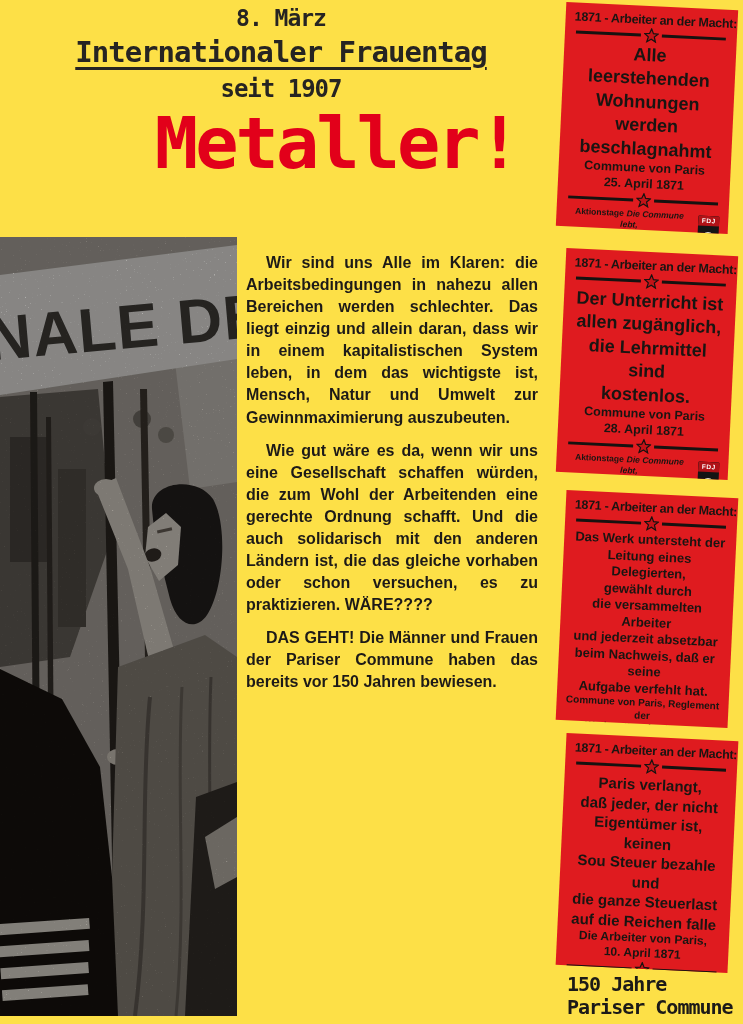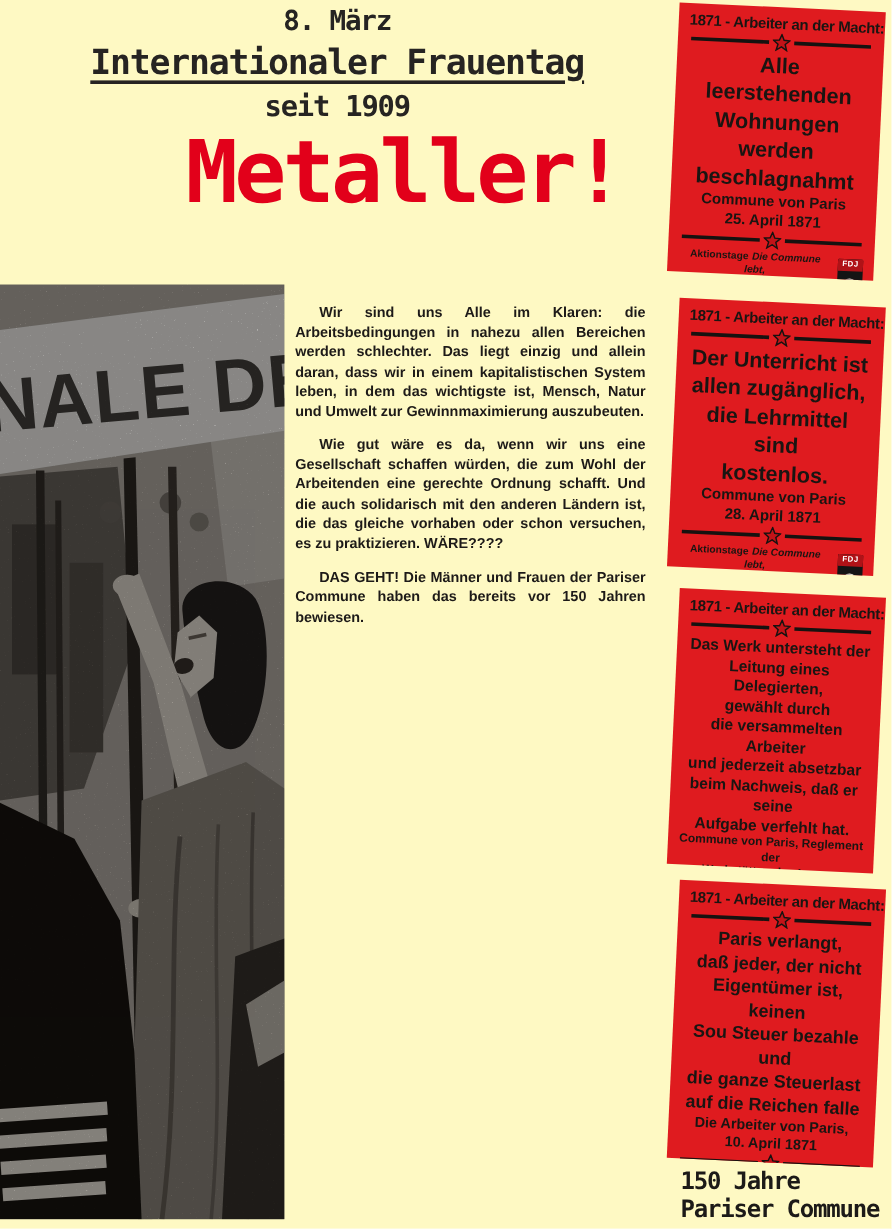--- a/index.html
+++ b/index.html
@@ -1,17 +1,17 @@
 <!DOCTYPE html>
 <html><head>
 <meta charset="utf-8">
 <style>
   html,body{margin:0;padding:0;background:#ffffff;}
   #page{
-    position:relative;width:743px;height:1024px;background:#fef9c3;
+    position:relative;width:743px;height:1024px;background:#fde047;
     overflow:hidden;font-family:"Liberation Sans",sans-serif;
   }
   
   .masthead{
     position:absolute;left:0;top:4px;width:562px;text-align:center;
     font-family:"DejaVu Sans Mono",monospace;font-weight:bold;color:#262422;
   }
   .m-line1{font-size:23px;line-height:1.3;letter-spacing:-1px;}
   .m-line2{font-size:29px;line-height:1.25;letter-spacing:-1px;
     text-decoration:underline;text-decoration-thickness:3px;text-underline-offset:5px;text-align:center;}
@@ -21,21 +21,21 @@
     font-family:"DejaVu Sans Mono",monospace;font-weight:bold;
     font-size:72px;letter-spacing:-3px;color:#e2001a;line-height:1.1;
   }
   
   .photo{position:absolute;left:0;top:237px;width:237px;height:779px;}
   
   .article{
     position:absolute;left:246px;top:252px;width:292px;color:#1d1a18;
     font-weight:bold;text-align:justify;
   }
-  .article p{margin:0 0 11px 0;text-indent:20px;font-size:12px;line-height:1.38;}
+  .article p{margin:0 0 11px 0;text-indent:20px;font-size:16px;line-height:1.38;}
   .article p.lead{font-size:19.5px;line-height:1.4;margin-bottom:13px;}
   
   .poster{
     position:absolute;left:561px;width:172px;background:#df1b1f;
     transform:rotate(2.7deg);transform-origin:50% 50%;
     display:flex;flex-direction:column;justify-content:space-between;
     padding:7px 9px;box-sizing:border-box;color:#1a1512;overflow:hidden;
   }
   #poster-1{top:6px;height:224px;}
   #poster-2{top:252px;height:224px;}
@@ -75,21 +75,21 @@
   }
 </style>
 </head>
 <body>
 
 <div id="page">
 
   <div class="masthead">
     <div class="m-line1">8. März</div>
     <div class="m-line2">Internationaler Frauentag</div>
-    <div class="m-line3">seit 1909</div>
+    <div class="m-line3">seit 1907</div>
   </div>
   <div class="headline">Metaller!</div>
 
   <svg class="photo" viewBox="0 0 237 779" preserveAspectRatio="none" aria-hidden="true">
     <defs>
       <filter id="grain" x="0" y="0" width="100%" height="100%">
         <feTurbulence type="fractalNoise" baseFrequency="0.75" numOctaves="2" stitchTiles="stitch" result="n"></feTurbulence>
         <feColorMatrix in="n" type="matrix" values="0 0 0 0 0  0 0 0 0 0  0 0 0 0 0  0.9 0.9 0.9 0 0"></feColorMatrix>
       </filter>
     </defs>

